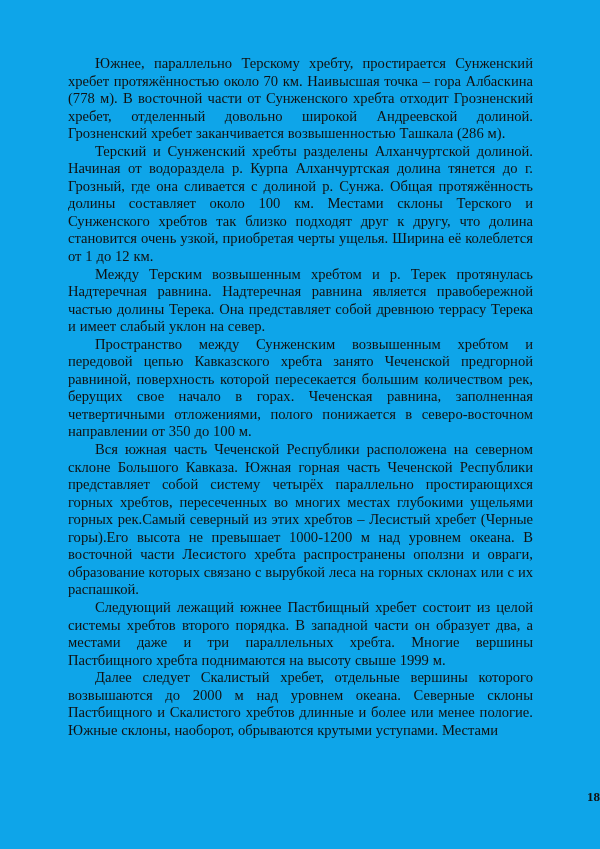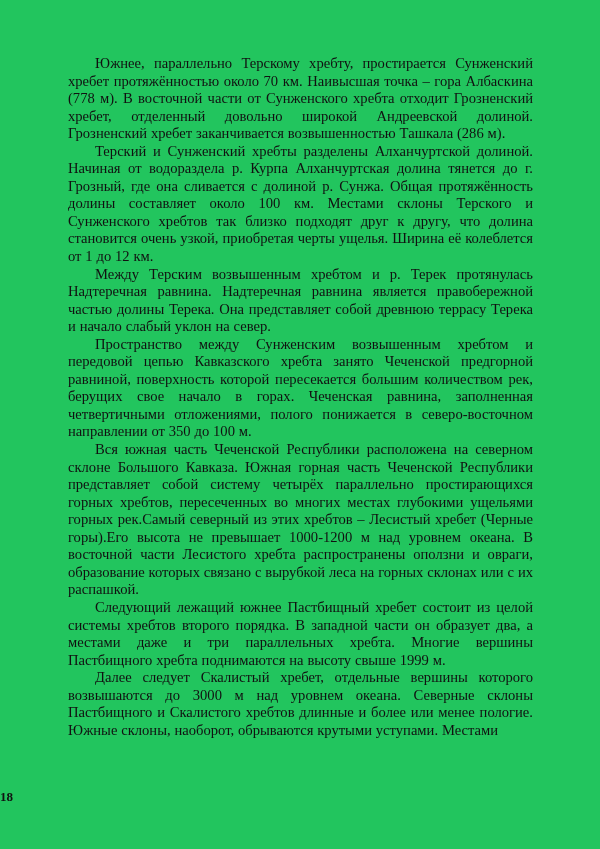--- a/index.html
+++ b/index.html
@@ -7,21 +7,21 @@
       margin: 0;
       padding: 0;
       background: #ffffff;
     }
 
     .page {
       position: relative;
       width: 600px;
       height: 849px;
       margin: 0 auto;
-      background: #22c55e;
+      background: #0ea5e9;
       box-sizing: border-box;
       padding: 55px 67px 70px 68px;
       font-family: "Liberation Serif", "DejaVu Serif", serif;
       color: #111111;
       overflow: hidden;
     }
 
     .body-text p {
       margin: 0;
       font-size: 14.6px;
@@ -29,34 +29,34 @@
       text-align: justify;
       text-indent: 27px;
       word-spacing: 0.2px;
     }
 
     .page-number {
       position: absolute;
       left: 0;
       right: 0;
       bottom: 44px;
-      text-align: left;
+      text-align: right;
       font-size: 13px;
       font-weight: bold;
       font-family: "Liberation Serif", "DejaVu Serif", serif;
       color: #111111;
     }
   </style>
 </head>
 <body>
 
 <div class="page">
   <div class="body-text">
     <p>Южнее, параллельно Терскому хребту, простирается Сунженский хребет протяжённостью около 70 км. Наивысшая точка – гора Албаскина (778 м). В восточной части от Сунженского хребта отходит Грозненский хребет, отделенный довольно широкой Андреевской долиной. Грозненский хребет заканчивается возвышенностью Ташкала (286 м).</p>
     <p>Терский и Сунженский хребты разделены Алханчуртской долиной. Начиная от водораздела р. Курпа Алханчуртская долина тянется до г. Грозный, где она сливается с долиной р. Сунжа. Общая протяжённость долины составляет около 100 км. Местами склоны Терского и Сунженского хребтов так близко подходят друг к другу, что долина становится очень узкой, приобретая черты ущелья. Ширина её колеблется от 1 до 12 км.</p>
-    <p>Между Терским возвышенным хребтом и р. Терек протянулась Надтеречная равнина. Надтеречная равнина является правобережной частью долины Терека. Она представляет собой древнюю террасу Терека и начало слабый уклон на север.</p>
+    <p>Между Терским возвышенным хребтом и р. Терек протянулась Надтеречная равнина. Надтеречная равнина является правобережной частью долины Терека. Она представляет собой древнюю террасу Терека и имеет слабый уклон на север.</p>
     <p>Пространство между Сунженским возвышенным хребтом и передовой цепью Кавказского хребта занято Чеченской предгорной равниной, поверхность которой пересекается большим количеством рек, берущих свое начало в горах. Чеченская равнина, заполненная четвертичными отложениями, полого понижается в северо-восточном направлении от 350 до 100 м.</p>
     <p>Вся южная часть Чеченской Республики расположена на северном склоне Большого Кавказа. Южная горная часть Чеченской Республики представляет собой систему четырёх параллельно простирающихся горных хребтов, пересеченных во многих местах глубокими ущельями горных рек.Самый северный из этих хребтов – Лесистый хребет (Черные горы).Его высота не превышает 1000-1200 м над уровнем океана. В восточной части Лесистого хребта распространены оползни и овраги, образование которых связано с вырубкой леса на горных склонах или с их распашкой.</p>
     <p>Следующий лежащий южнее Пастбищный хребет состоит из целой системы хребтов второго порядка. В западной части он образует два, а местами даже и три параллельных хребта. Многие вершины Пастбищного хребта поднимаются на высоту свыше 1999 м.</p>
-    <p>Далее следует Скалистый хребет, отдельные вершины которого возвышаются до 3000 м над уровнем океана. Северные склоны Пастбищного и Скалистого хребтов длинные и более или менее пологие. Южные склоны, наоборот, обрываются крутыми уступами. Местами</p>
+    <p>Далее следует Скалистый хребет, отдельные вершины которого возвышаются до 2000 м над уровнем океана. Северные склоны Пастбищного и Скалистого хребтов длинные и более или менее пологие. Южные склоны, наоборот, обрываются крутыми уступами. Местами</p>
   </div>
   <div class="page-number">18</div>
 </div>
 
 </body></html>

